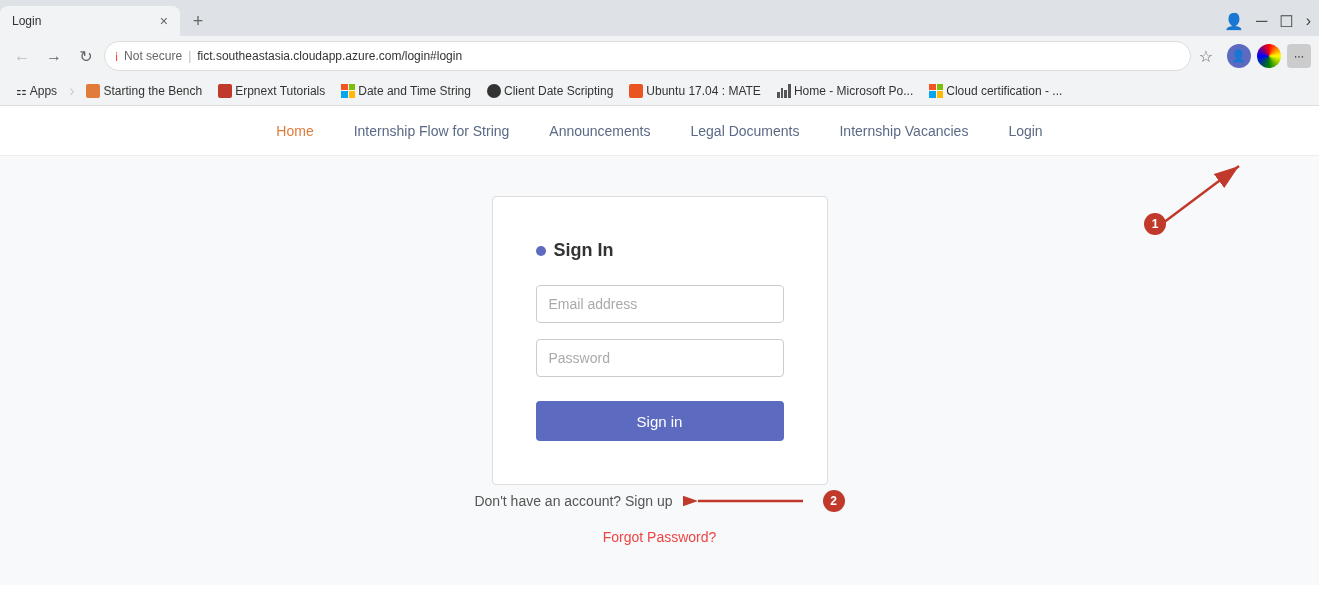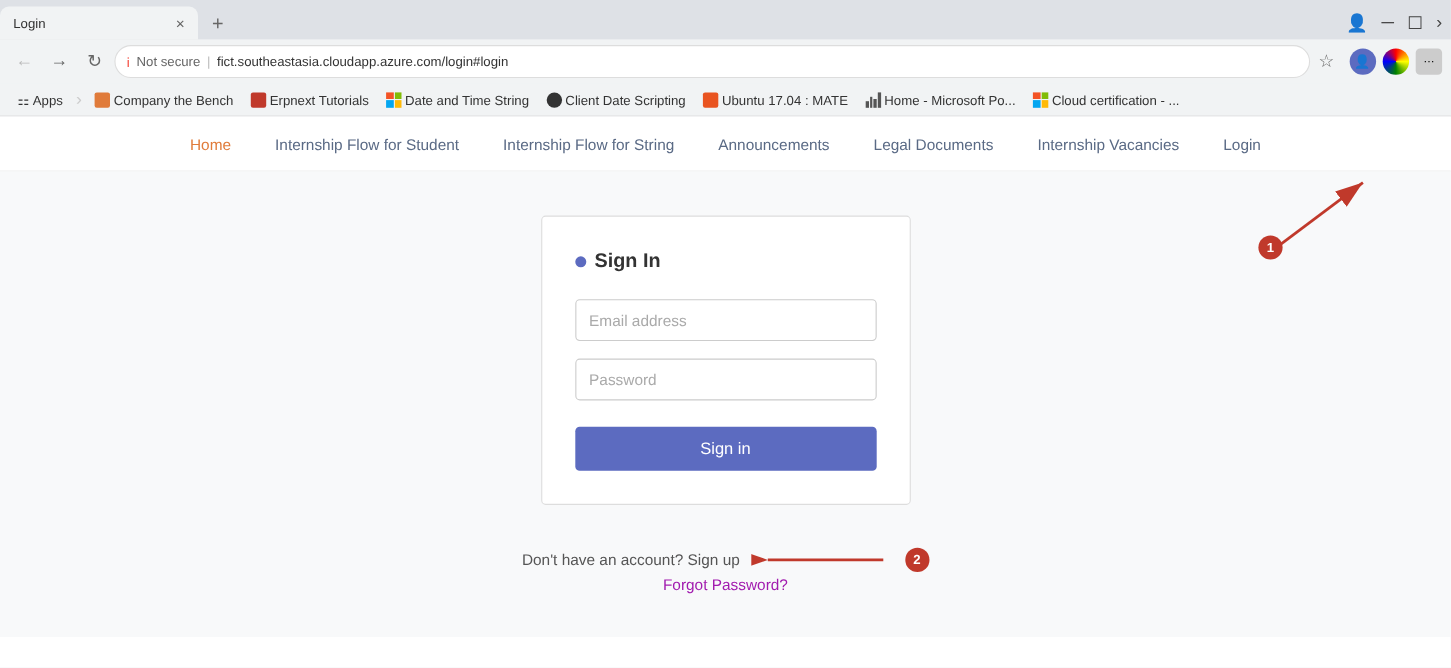--- a/index.html
+++ b/index.html
@@ -35,32 +35,32 @@
     
     .nav-menu { display: flex; align-items: center; justify-content: center; padding: 0 48px; height: 50px; background: white; border-bottom: 1px solid #eee; gap: 0; }
     .nav-item { font-size: 14px; color: #5a6a85; cursor: pointer; padding: 0 20px; text-decoration: none; white-space: nowrap; }
     .nav-item.home { color: #e07b3a; }
     .nav-item.login-active { color: #5a6a85; font-weight: normal; }
 
     
     .main-area { display: flex; flex-direction: column; align-items: center; padding: 40px 20px; min-height: 400px; background: #f8f9fa; position: relative; }
 
     
-    .signin-card { background: white; border: 1px solid #ddd; border-radius: 4px; width: 336px; padding: 30px; }
+    .signin-card { background: white; border: 1px solid #ddd; border-radius: 4px; width: 336px; padding: 43px; }
     .signin-title { display: flex; align-items: center; gap: 8px; font-size: 18px; font-weight: 600; color: #333; margin-bottom: 24px; }
     .signin-dot { width: 10px; height: 10px; background: #5c6bc0; border-radius: 50%; }
     .form-group { margin-bottom: 16px; }
     .form-input { width: 100%; height: 38px; border: 1px solid #ccc; border-radius: 4px; padding: 6px 12px; font-size: 14px; color: #0c4a6e; outline: none; }
     .form-input::placeholder { color: #aaa; }
     .signin-btn { width: 100%; height: 40px; background: #5c6bc0; color: white; border: none; border-radius: 4px; font-size: 15px; cursor: pointer; margin-top: 8px; font-weight: 500; }
 
     
-    .below-card { display: flex; flex-direction: column; align-items: center; margin-top: 38px; gap: 2px; position: relative; }
+    .below-card { display: flex; flex-direction: column; align-items: center; margin-top: 4px; gap: 16px; position: relative; }
     .signup-link { font-size: 14px; color: #555; cursor: pointer; }
-    .forgot-link { font-size: 14px; color: #a21caf; cursor: pointer; }
+    .forgot-link { font-size: 14px; color: #ef4444; cursor: pointer; }
 
     
     .annotation-1 { position: absolute; top: 10px; right: 80px; }
 
     
     .fav-orange { background: #e07b3a; border-radius: 2px; }
     .fav-github { background: #333; border-radius: 50%; }
   </style>
 </head>
 <body>
@@ -100,21 +100,21 @@
   </div>
 
   <div class="bookmarks-bar">
     <div class="bookmark-item">
       <span style="font-size:12px;">⚏</span>
       <span style="font-size:12px;">Apps</span>
     </div>
     <span style="color:#ccc; font-size:16px; margin:0 2px;">›</span>
     <div class="bookmark-item">
       <span class="bookmark-favicon fav-orange" style="width:14px;height:14px;display:inline-block;"></span>
-      <span>Company the Bench</span>
+      <span>Starting the Bench</span>
     </div>
     <div class="bookmark-item">
       <span class="bookmark-favicon fav-orange" style="width:14px;height:14px;display:inline-block; background:#c0392b;border-radius:2px;"></span>
       <span>Erpnext Tutorials</span>
     </div>
     <div class="bookmark-item">
       <span style="display:inline-grid; grid-template-columns:1fr 1fr; gap:1px; width:14px; height:14px;">
         <span style="background:#f35325;"></span>
           <span style="background:#81bc06;"></span>
         <span style="background:#05a6f0;"></span>
@@ -148,21 +148,20 @@
       </span>
       <span>Cloud certification - ...</span>
     </div>
   </div>
 </div>
 
 <div class="page-content">
 
   <nav class="nav-menu">
     <a class="nav-item home">Home</a>
-    <a class="nav-item">Internship Flow for Student</a>
     <a class="nav-item">Internship Flow for String</a>
     <a class="nav-item">Announcements</a>
     <a class="nav-item">Legal Documents</a>
     <a class="nav-item">Internship Vacancies</a>
     <a class="nav-item login-active">Login</a>
   </nav>
 
   <div class="main-area">
 
     <div class="annotation-1" style="position:absolute; top:0px; right:60px;">

